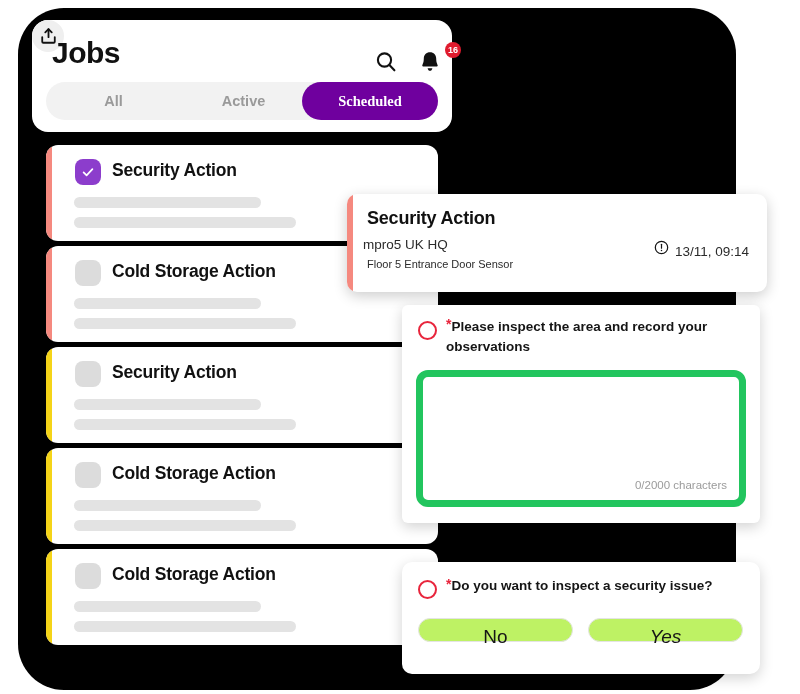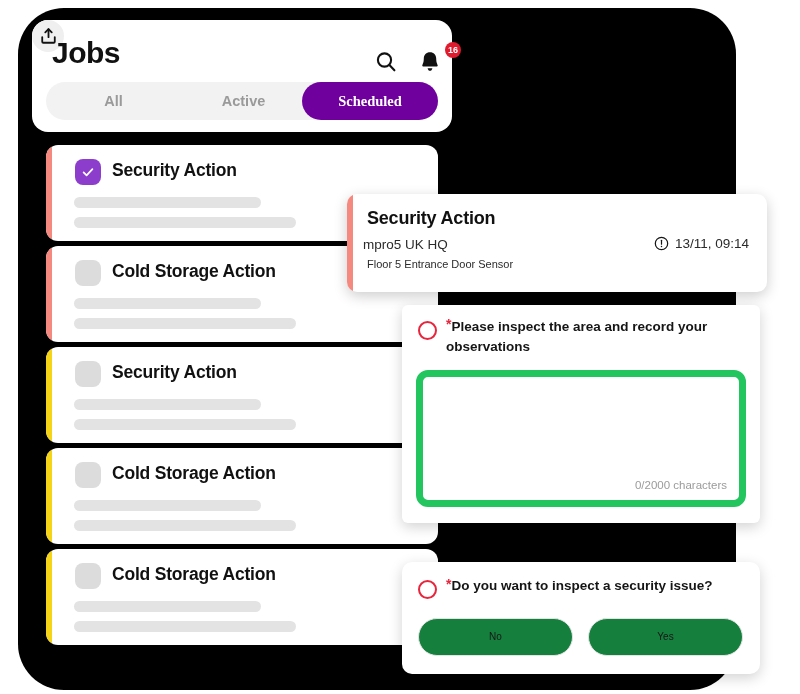--- a/index.html
+++ b/index.html
@@ -219,20 +219,21 @@
     position: absolute;
     right: 18px;
     top: 42px;
     display: flex;
     align-items: center;
     gap: 6px;
   }
   #detail-time {
     font-size: 13.5px;
     color: #2b2b2b;
+    margin-top: 8px;
   }
 
   
   #observation-card {
     position: absolute;
     left: 402px;
     top: 305px;
     width: 358px;
     height: 218px;
     background: #ffffff;
@@ -302,32 +303,32 @@
     width: 300px;
     font-size: 13.5px;
     font-weight: 700;
     line-height: 1.4;
     color: #151515;
   }
   .choice-btn {
     position: absolute;
     top: 56px;
     width: 155px;
-    height: 38px;
+    height: 24px;
     box-sizing: border-box;
     border: 1px solid #e4e4e4;
     border-radius: 19px;
-    background: #15803d;
-    font-size: 10px;
+    background: #bef264;
+    font-size: 19px;
     color: #161616;
     line-height: 36px;
     text-align: center;
   }
   #choice-no  { left: 16px; }
-  #choice-yes { left: 186px; }
+  #choice-yes { left: 186px; font-style: italic; }
 </style>
 </head>
 <body>
 
 <div id="device-frame"></div>
 
 <div id="header-panel">
 
   <div id="page-title">Jobs</div>
 

